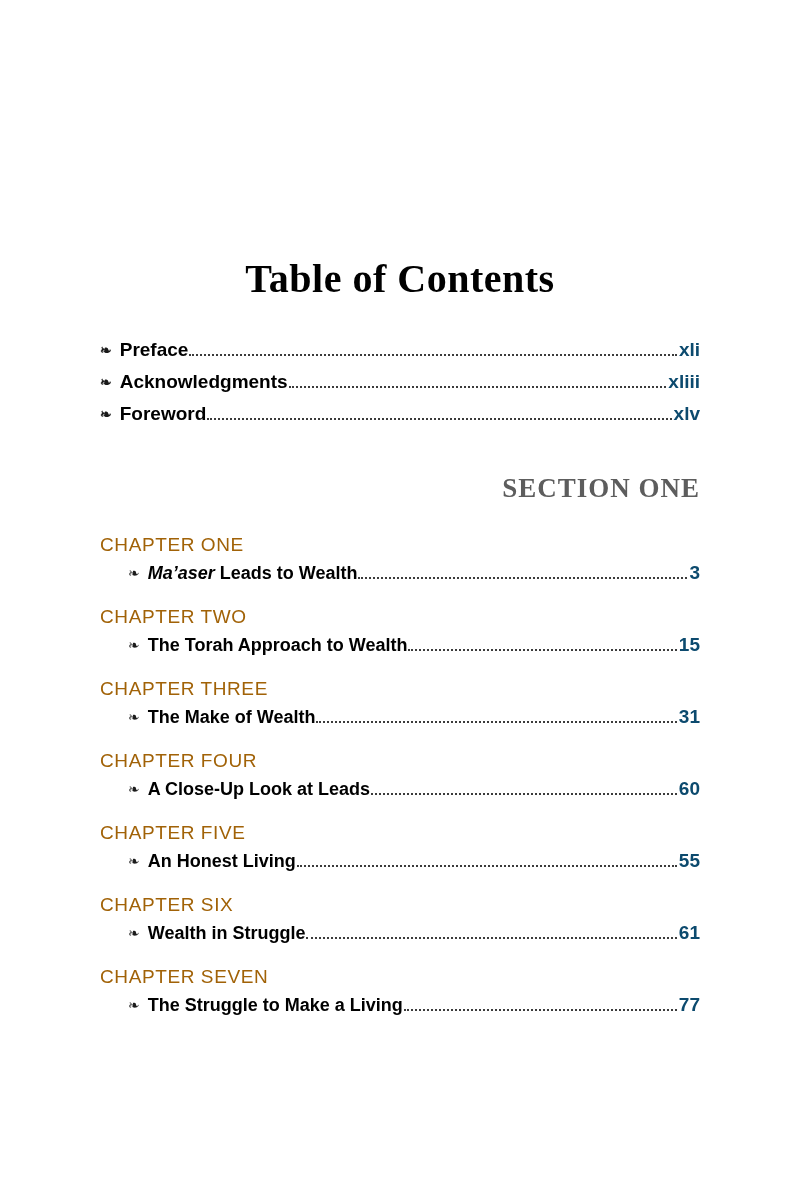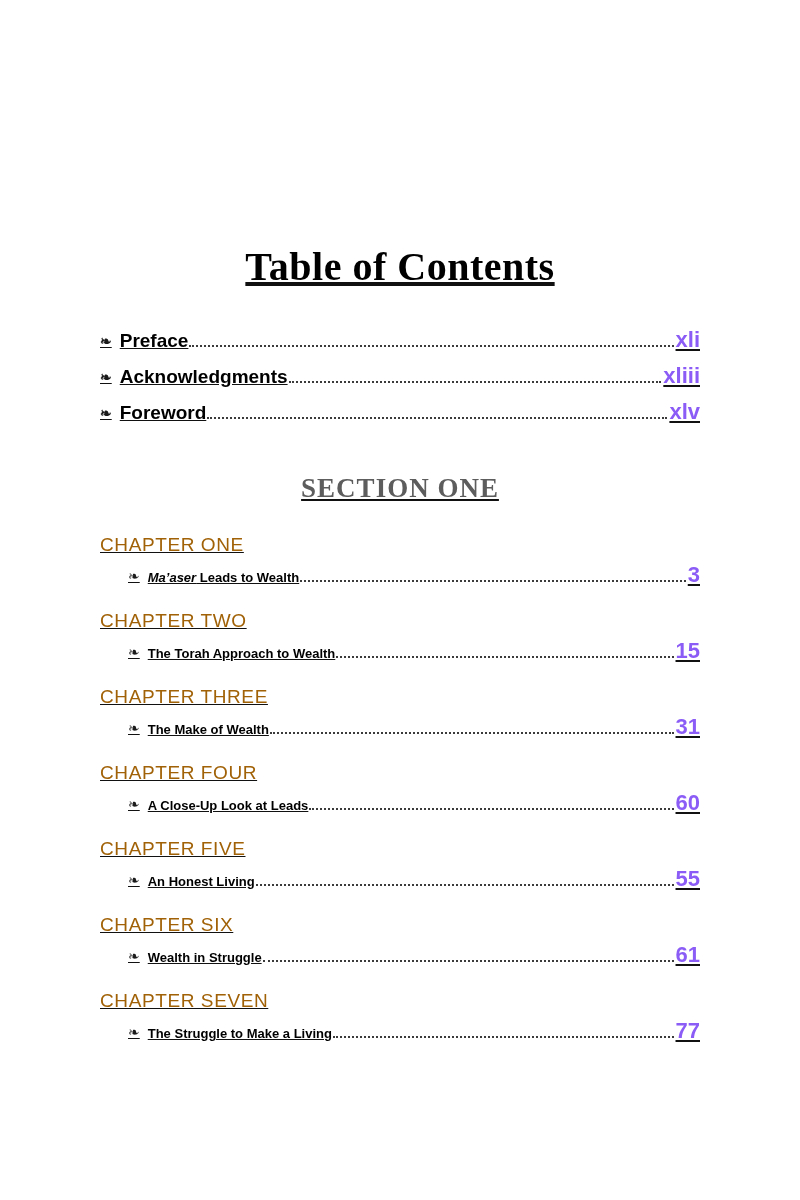--- a/index.html
+++ b/index.html
@@ -12,23 +12,22 @@
     height: 1200px;
     font-family: "Liberation Sans", sans-serif;
     color: #111111;
     position: relative;
     overflow: hidden;
   }
   .page {
     width: 800px;
     height: 1200px;
     box-sizing: border-box;
-    padding: 0 100px;
+    padding: 12px 100px;
     position: relative;
-    text-decoration: underline;
   }
   .toc-title {
     text-align: center;
     font-family: "Liberation Serif", serif;
     font-weight: bold;
     font-size: 40px;
     letter-spacing: 0.5px;
     color: #000000;
     margin: 0;
     padding-top: 245px;
@@ -62,28 +61,28 @@
   .dots {
     flex: 1 1 auto;
     border-bottom: 2.5px dotted #3b3b3b;
     margin: 0 2px 5px 1px;
     height: 0;
     min-width: 8px;
   }
   .page-num {
     flex: 0 0 auto;
     font-weight: bold;
-    font-size: 22px;
-    color: #8b5cf6;
+    font-size: 19px;
+    color: #0c4a6e;
     text-align: left;
   }
 
   
   .section-head {
-    text-align: center;
+    text-align: right;
     font-family: "Liberation Serif", serif;
     font-weight: bold;
     font-size: 27px;
     letter-spacing: 1px;
     color: #5d5d5d;
     margin: 48px 0 30px 0;
   }
 
   
   .chapter-block {
@@ -96,21 +95,21 @@
     font-weight: 400;
     margin-bottom: 6px;
   }
   .chapter-entry {
     display: flex;
     align-items: baseline;
     padding-left: 28px;
     white-space: nowrap;
   }
   .chapter-entry .entry-label {
-    font-size: 13px;
+    font-size: 18px;
     font-weight: bold;
     color: #000;
   }
   .chapter-entry .entry-label .ital {
     font-style: italic;
   }
 </style>
 </head>
 <body>
 

